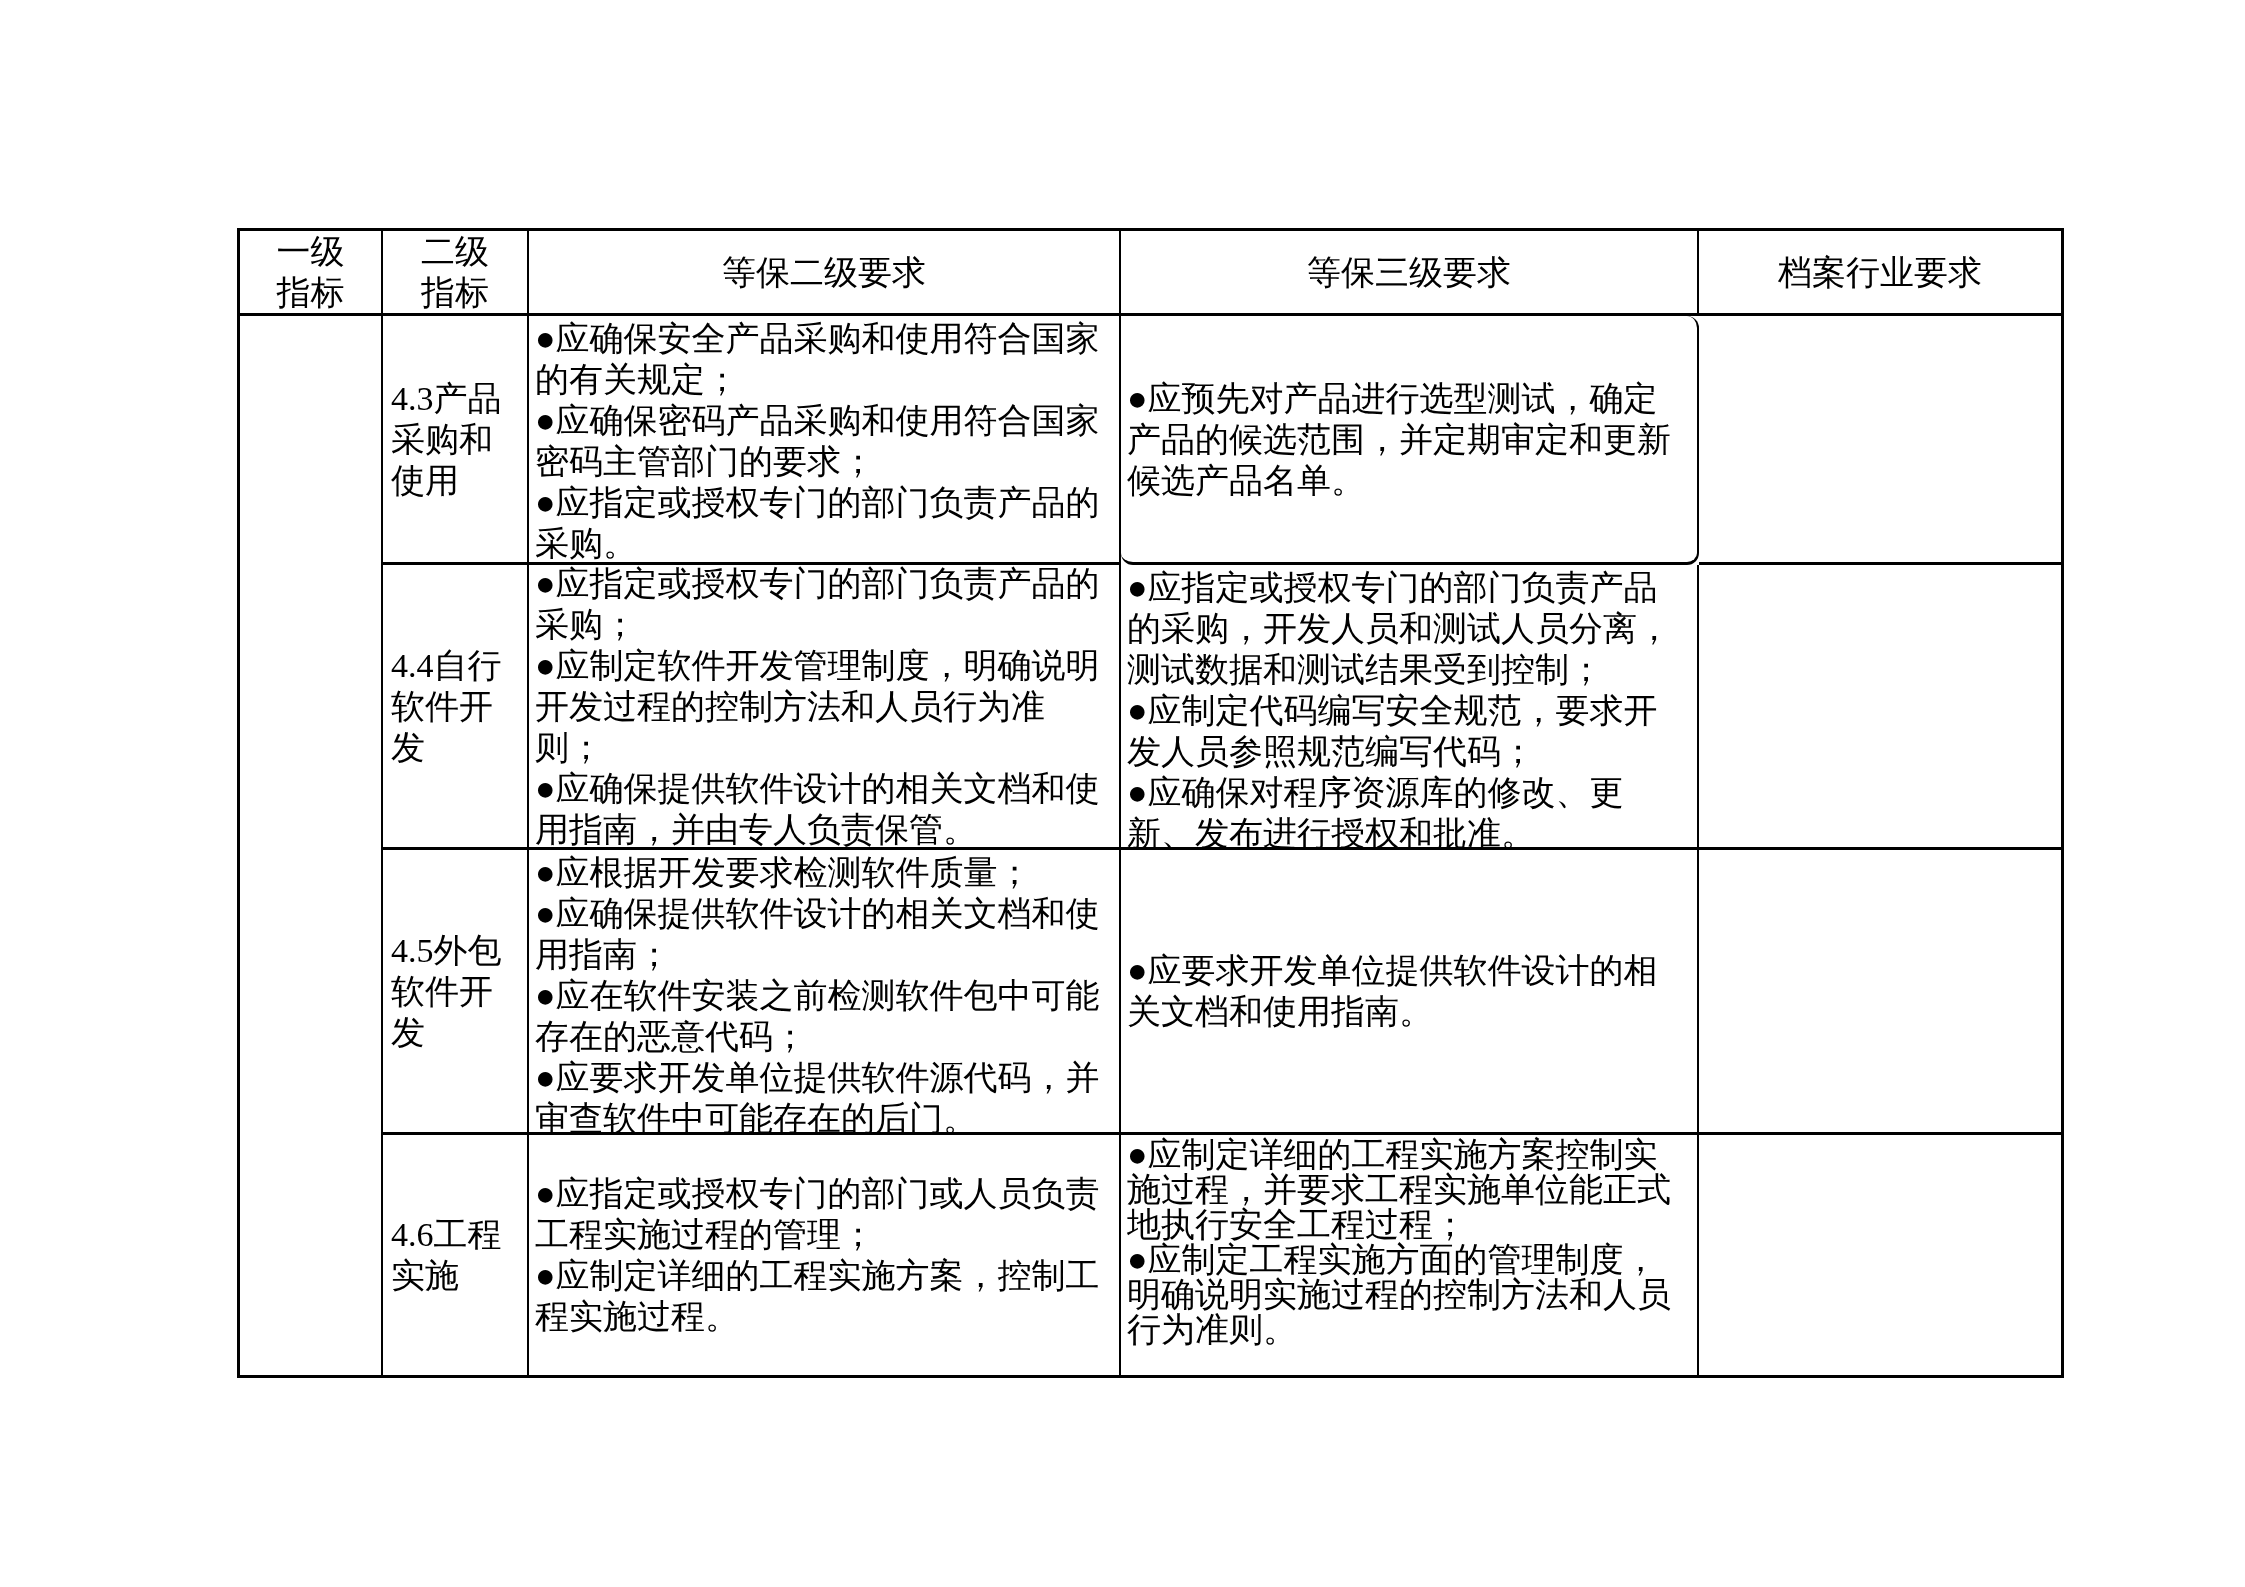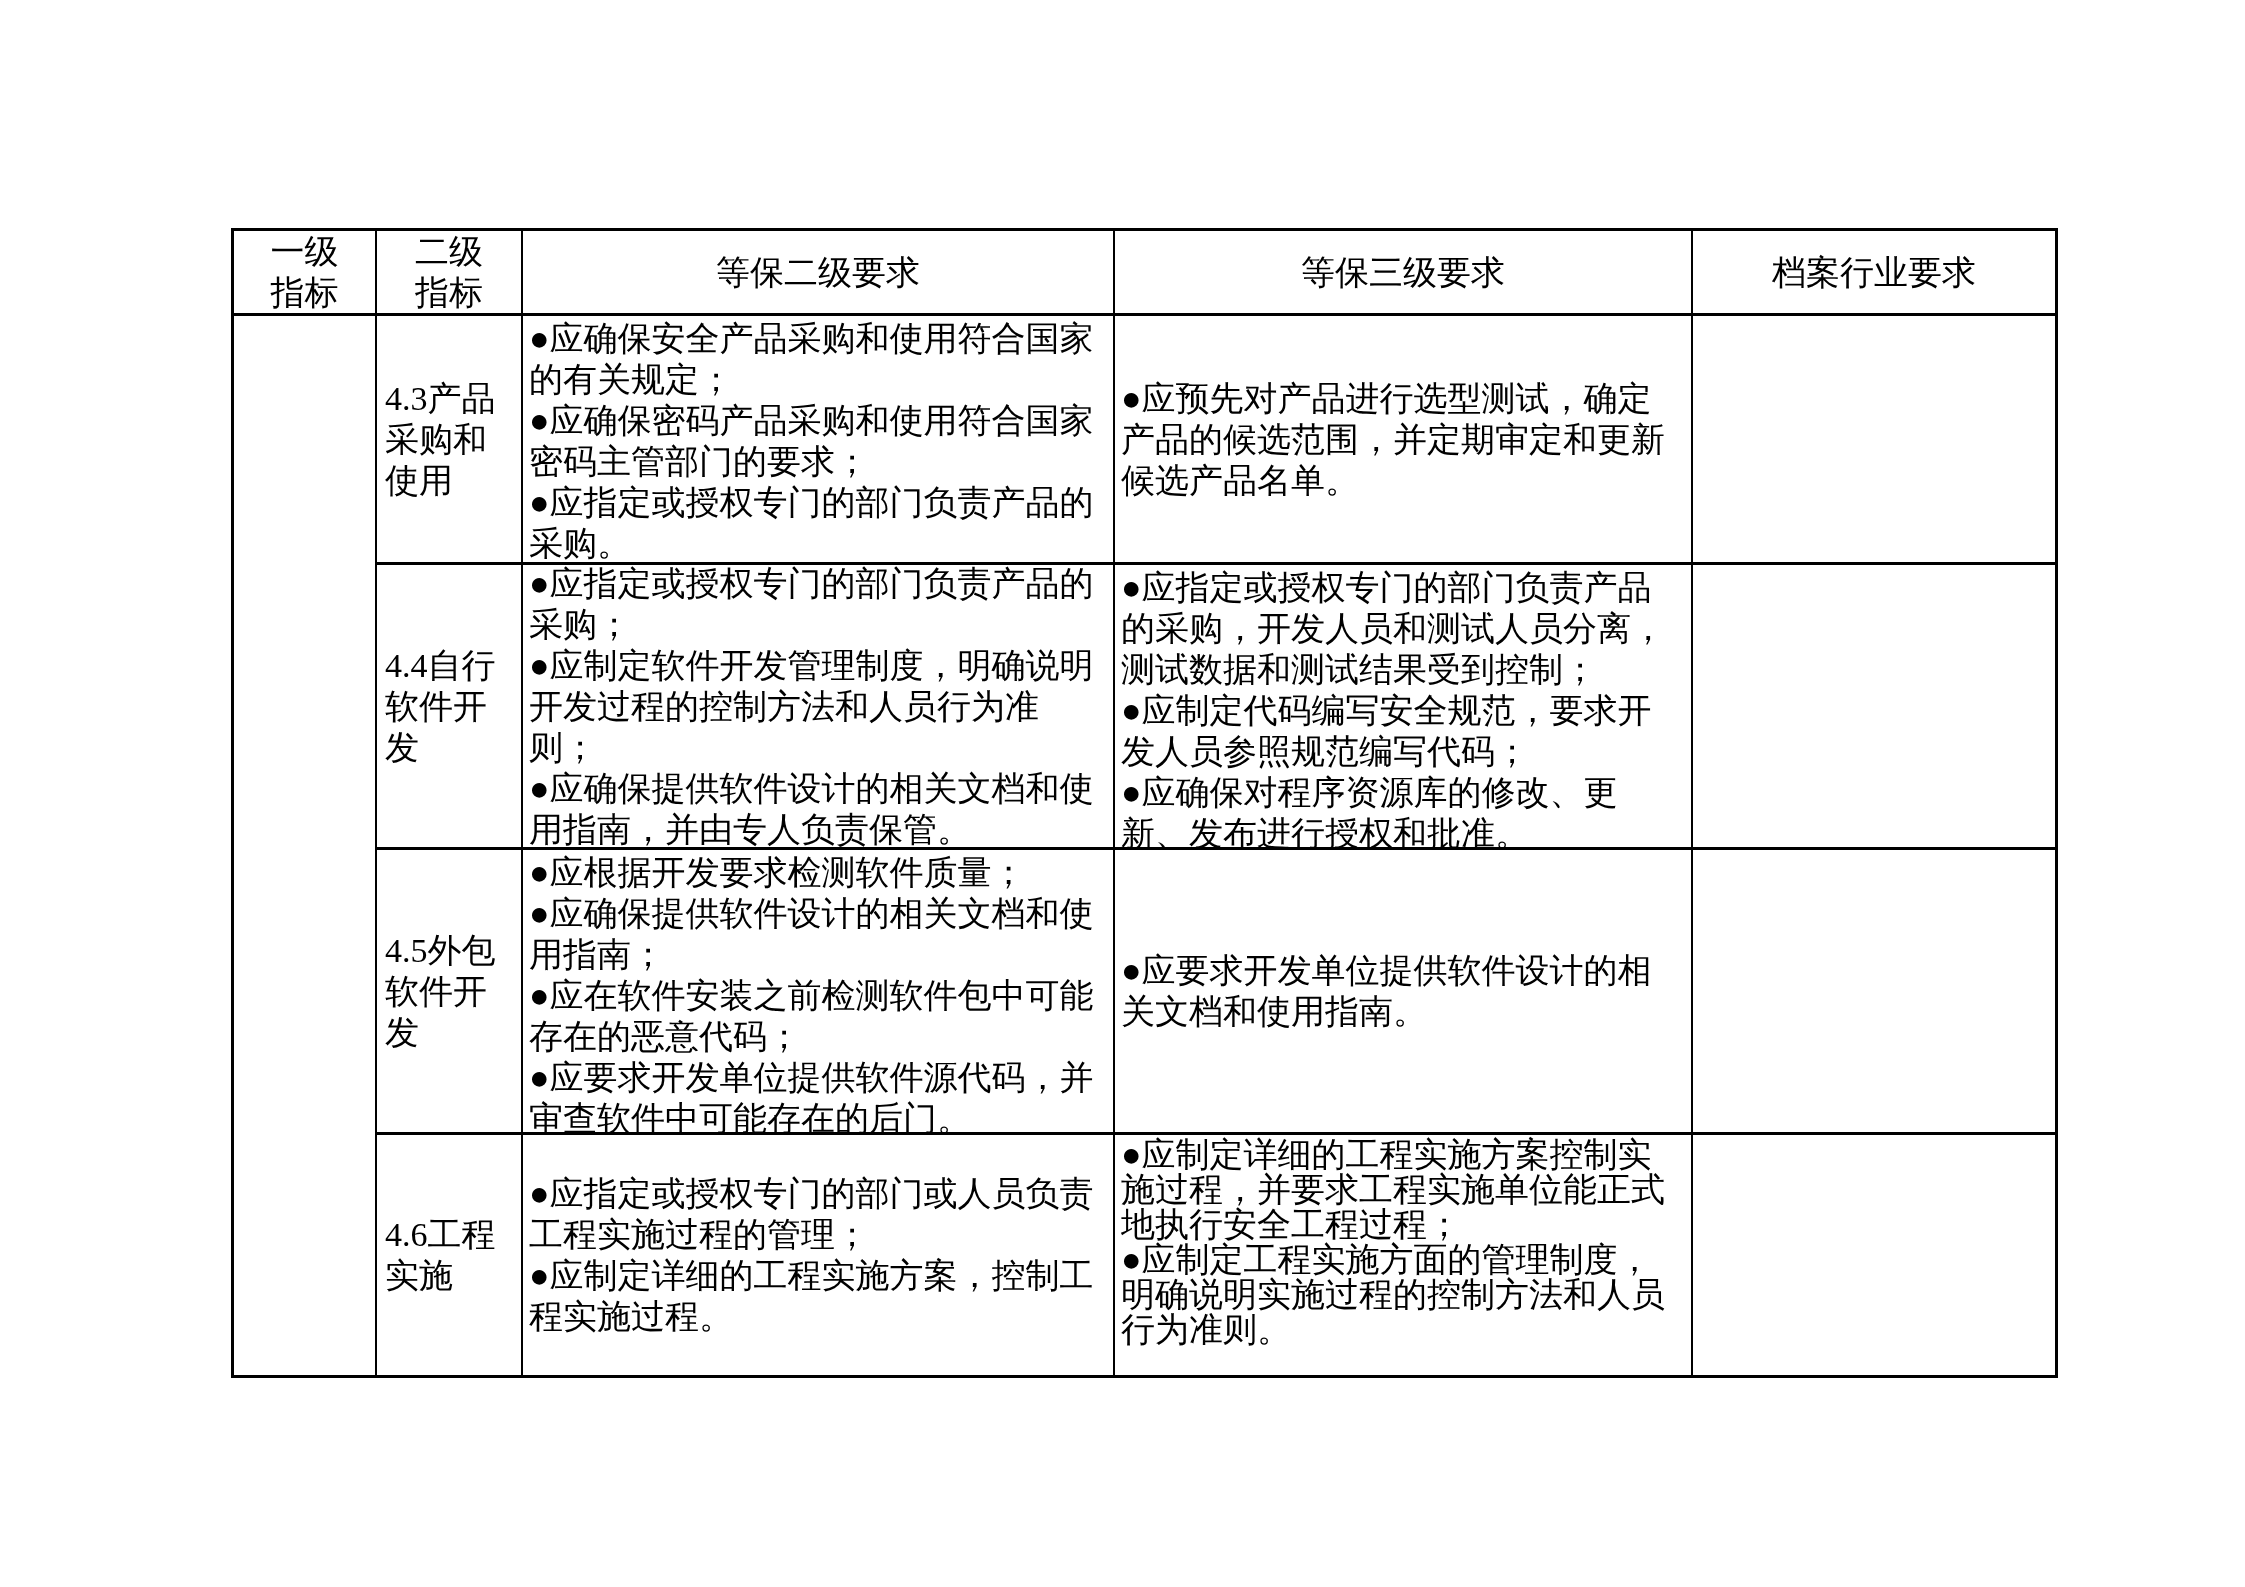--- a/index.html
+++ b/index.html
@@ -9,21 +9,21 @@
   body {
     width: 2245px;
     height: 1587px;
     background: #ffffff;
     position: relative;
     font-family: "Liberation Serif", "DejaVu Serif", serif;
     color: #000000;
   }
   .tbl {
     position: absolute;
-    left: 231px;
+    left: 237px;
     top: 228px;
     width: 1827px;
     height: 1150px;
     box-sizing: border-box;
     border: 3px solid #000000;
     display: grid;
     grid-template-columns: 143px 146px 592px 578px 1fr;
     grid-template-rows: 85px 249px 285px 285px 1fr;
     background: #ffffff;
   }
@@ -83,21 +83,21 @@
   <div class="cell merged-col1 last-row"></div>
 
   <div class="cell lvl2 v-center" style="grid-column:2;grid-row:2;">
     <div class="para">4.3产品采购和使用</div>
   </div>
   <div class="cell req v-top" style="grid-column:3;grid-row:2;">
     <div class="para">●应确保安全产品采购和使用符合国家的有关规定；</div>
     <div class="para">●应确保密码产品采购和使用符合国家密码主管部门的要求；</div>
     <div class="para">●应指定或授权专门的部门负责产品的采购。</div>
   </div>
-  <div class="cell req v-center" style="grid-column:4;grid-row:2;">
+  <div class="cell req v-center" style="grid-column:4;grid-row:2;border-radius:12px;">
     <div class="para">●应预先对产品进行选型测试，确定产品的候选范围，并定期审定和更新候选产品名单。</div>
   </div>
   <div class="cell req last-col" style="grid-column:5;grid-row:2;">
     <div class="para"></div>
   </div>
 
   <div class="cell lvl2 v-center" style="grid-column:2;grid-row:3;">
     <div class="para">4.4自行软件开发</div>
   </div>
   <div class="cell req v-center" style="grid-column:3;grid-row:3;">

